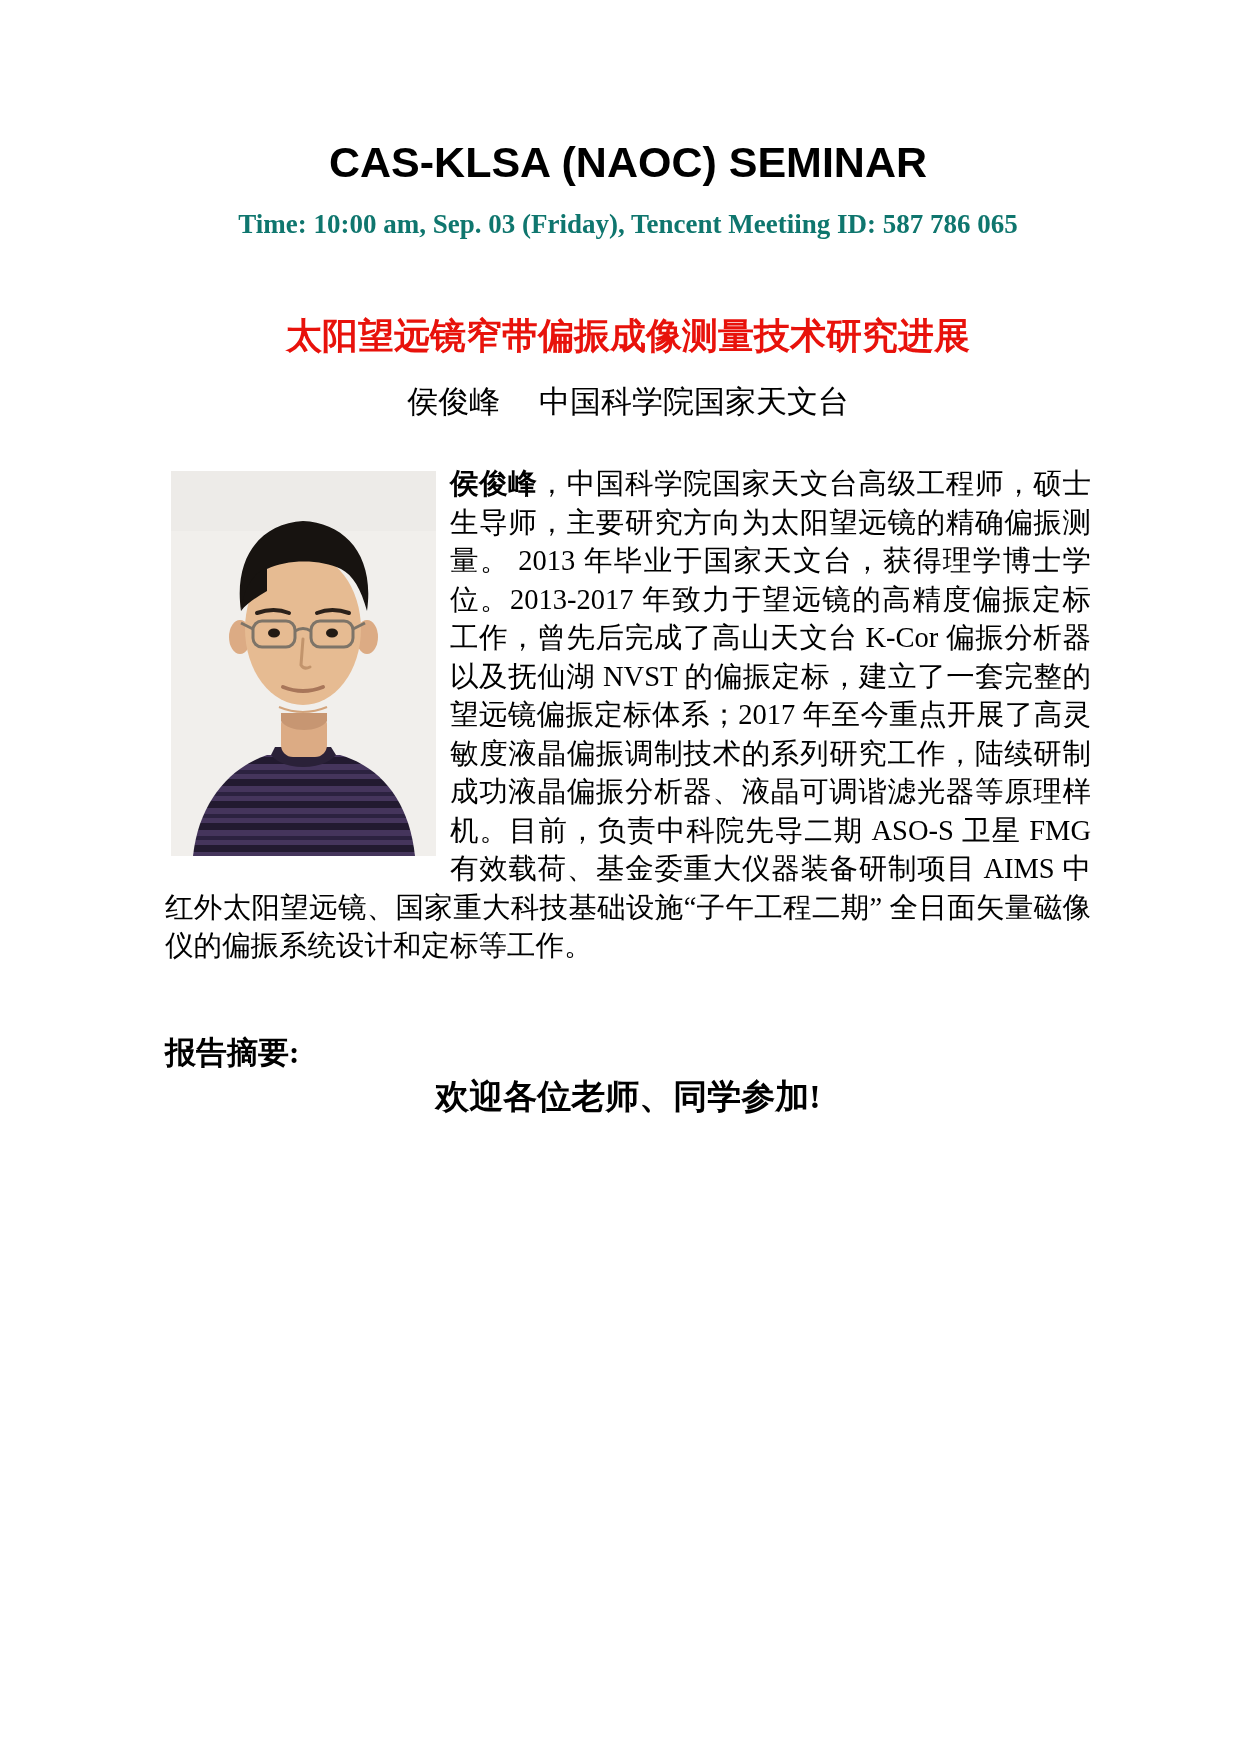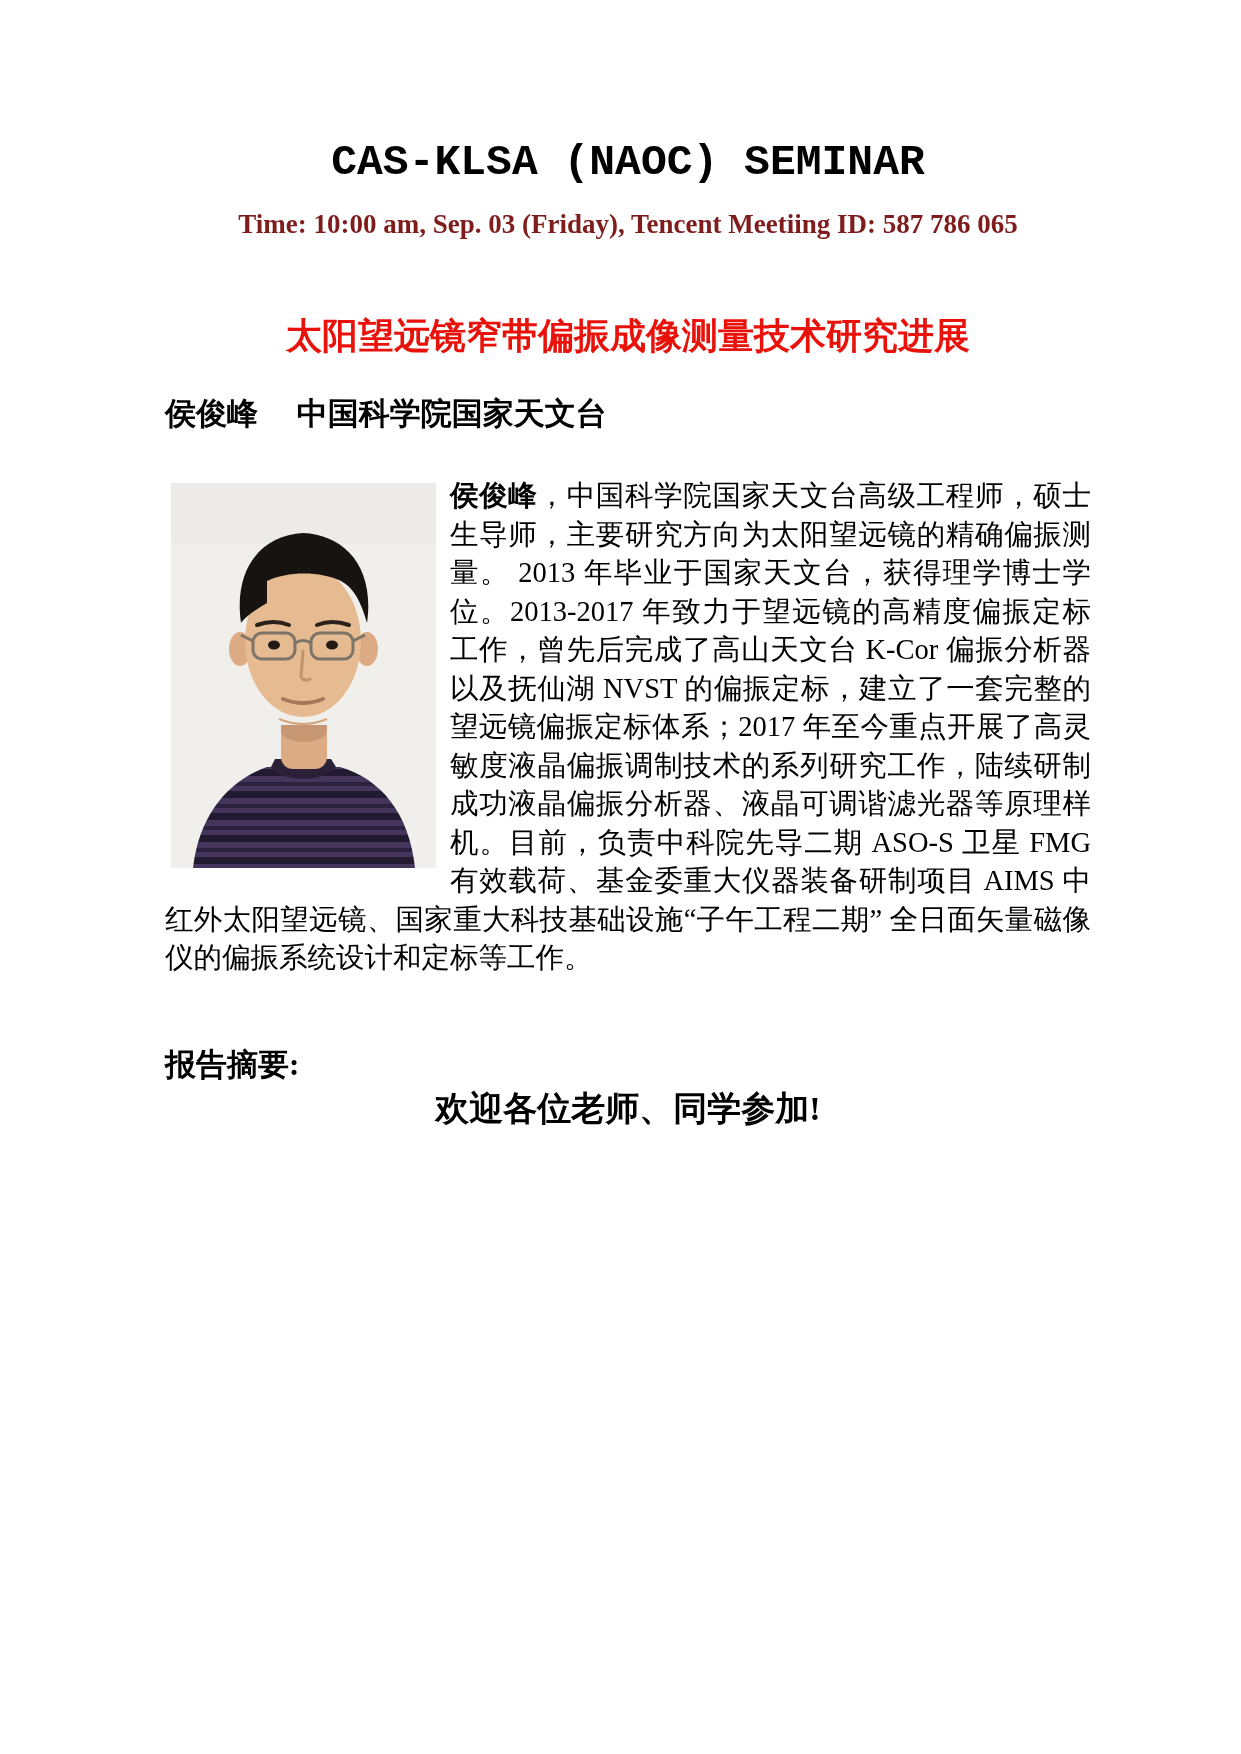--- a/index.html
+++ b/index.html
@@ -18,41 +18,41 @@
     left:165px;
     top:0;
     width:926px;
   }
   .seminar-title{
     margin-top:138px;
     text-align:center;
     font-size:43px;
     font-weight:bold;
     letter-spacing:0px;
-    font-family:Liberation Mono, monospace;
+    font-family:Liberation Sans, sans-serif;
   }
   .time-line{
     margin-top:22px;
     text-align:center;
     font-size:27px;
     font-weight:bold;
-    color:#7f1d1d;
+    color:#0f766e;
   }
   .talk-title{
     margin-top:72px;
     text-align:center;
     font-size:36px;
     font-weight:bold;
     color:#e8120b;
   }
   .speaker-line{
-    margin-top:32px;
-    text-align:left;
+    margin-top:20px;
+    text-align:center;
     font-size:31px;
-    font-weight:bold;
+    font-weight:normal;
   }
   .bio-block{
     margin-top:42px;
     font-size:28.5px;
     line-height:38.5px;
     text-align:justify;
   }
   .bio-block::after{content:"";display:block;clear:both;}
   .portrait{
     float:left;

